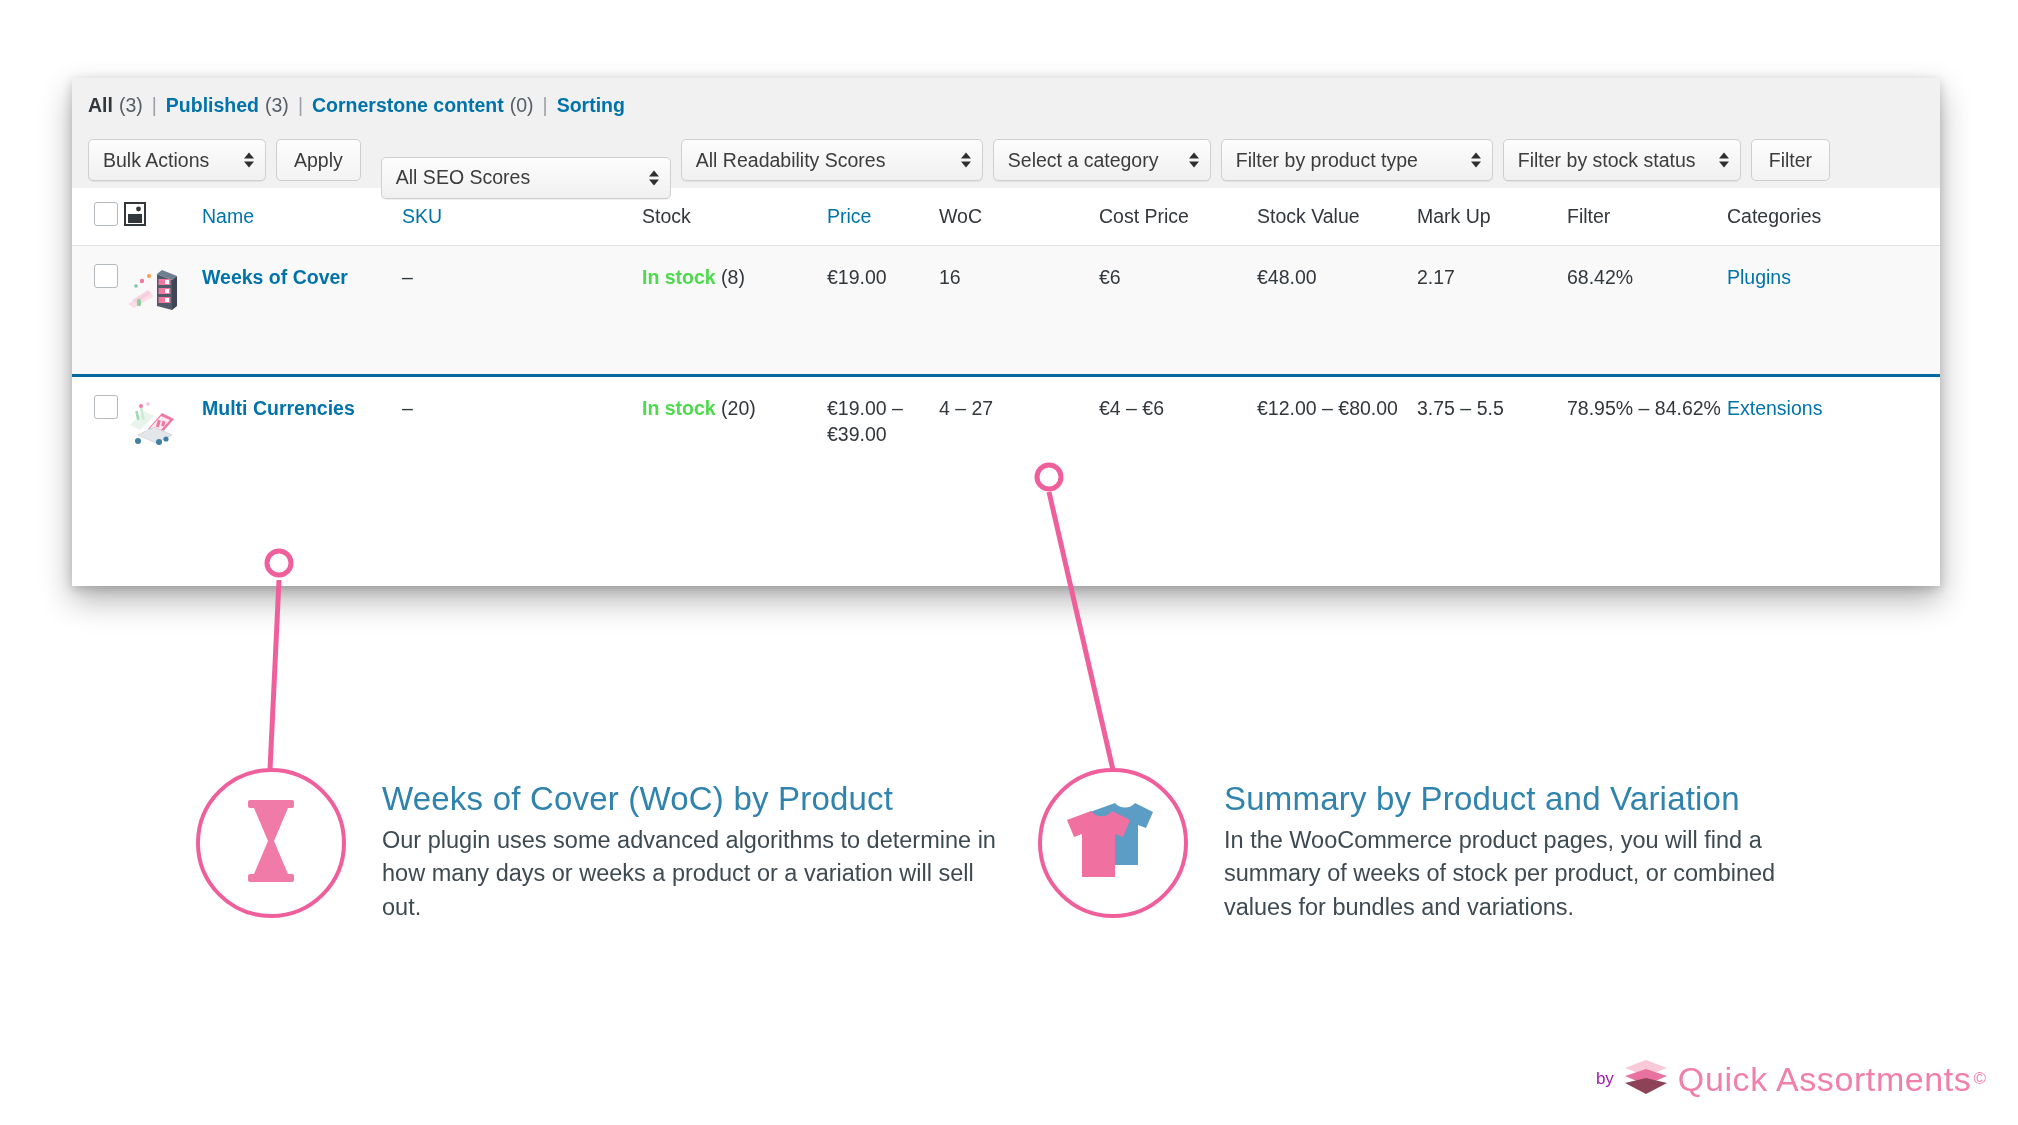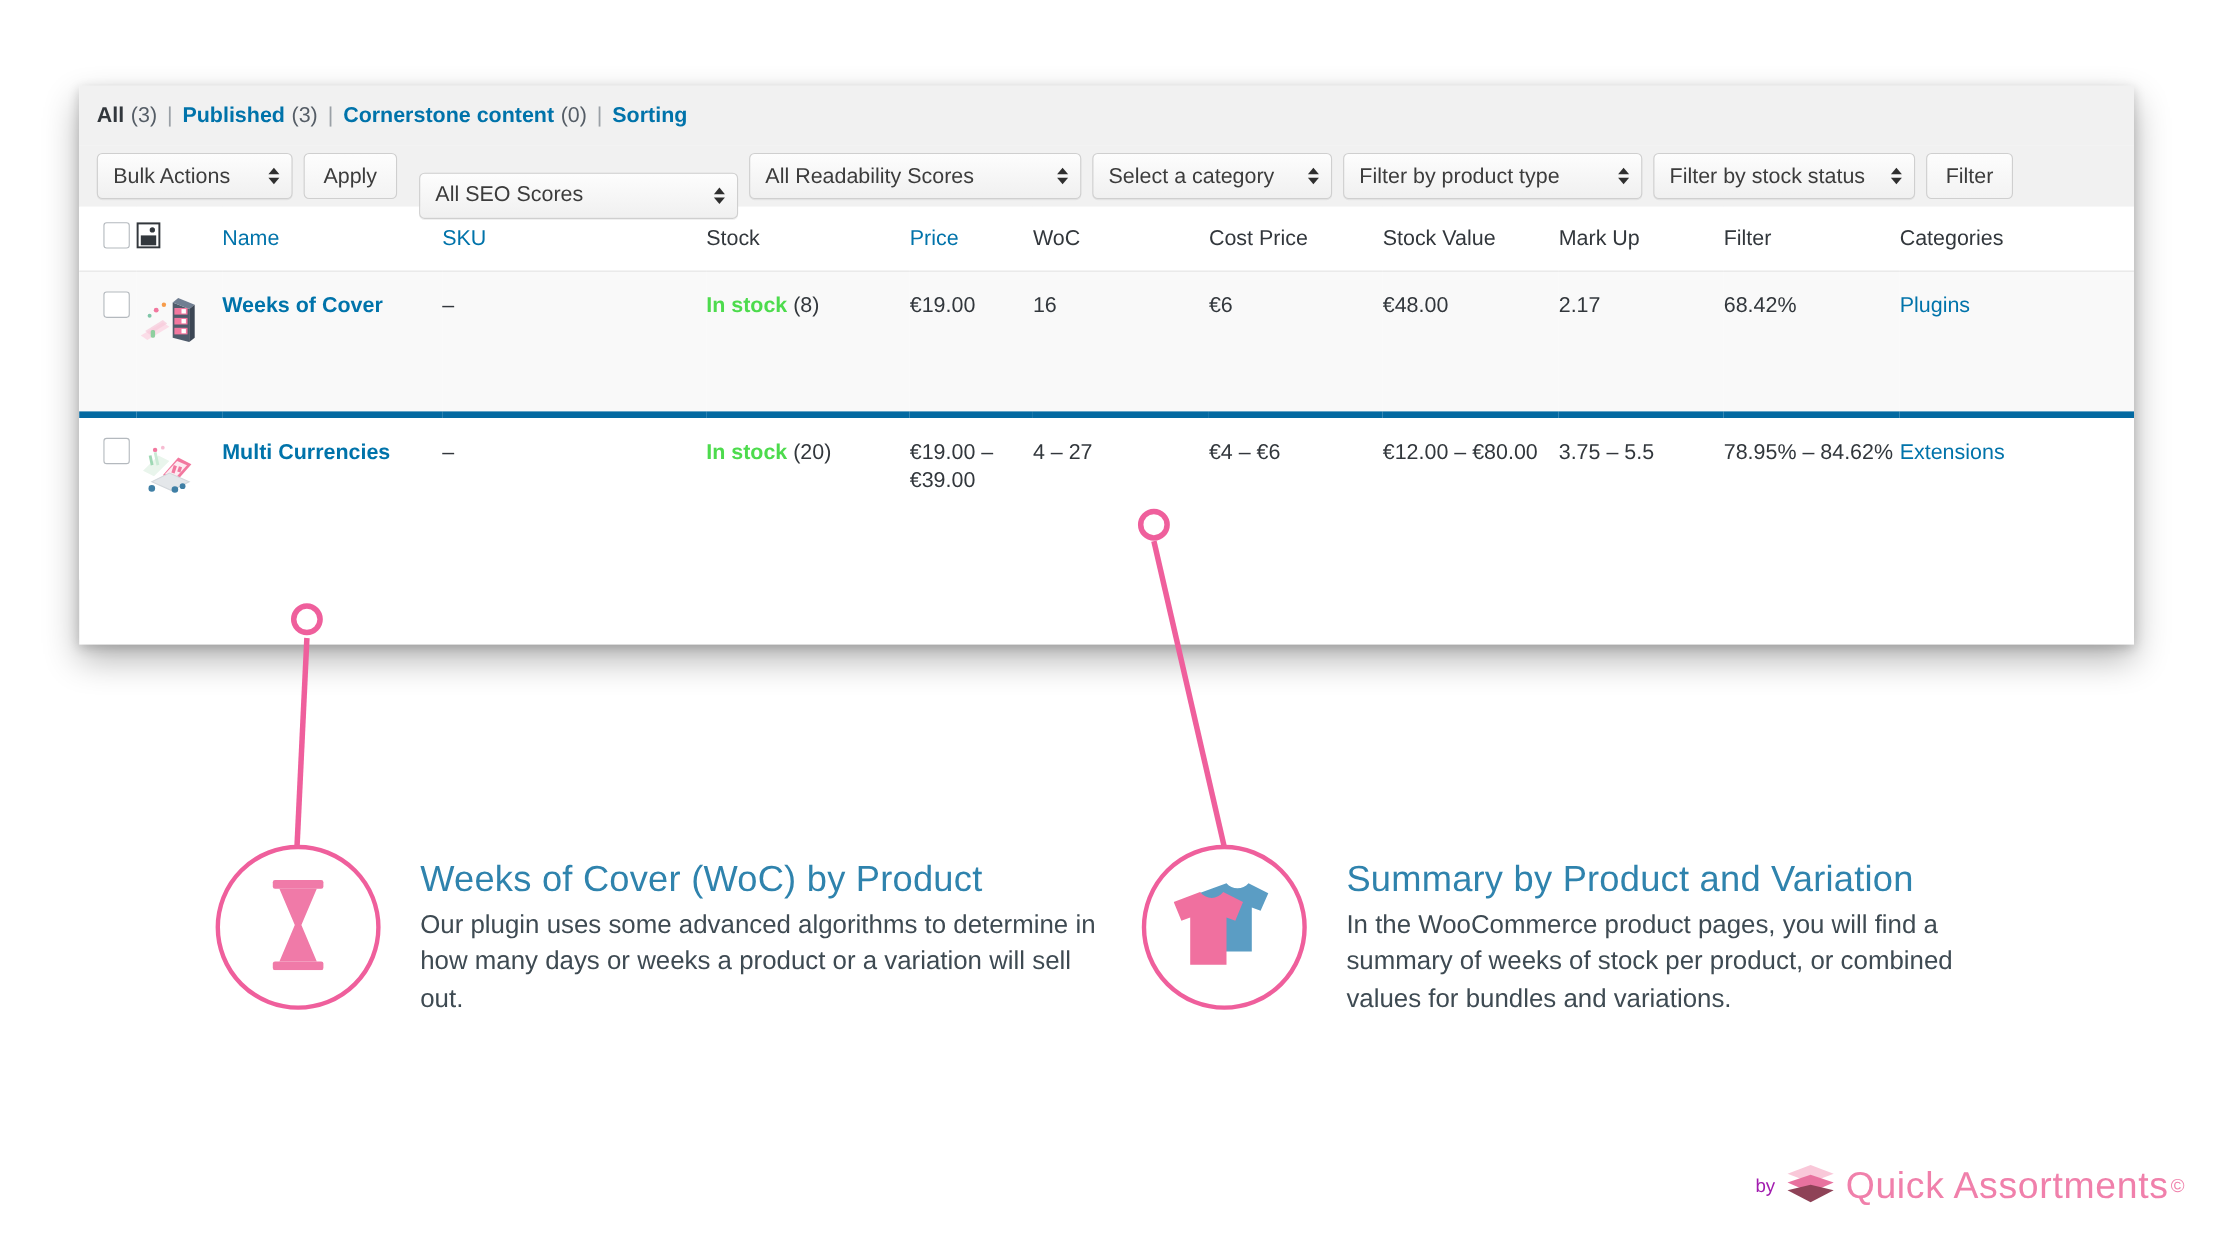--- a/index.html
+++ b/index.html
@@ -93,21 +93,21 @@
   }
   table.wp-list th a { color:#0073aa; text-decoration:none; font-weight:400; }
   table.wp-list td {
     font-size: 19.5px;
     color: #32373c;
     padding: 18px 0 0 0;
     vertical-align: top;
     line-height: 1.35;
   }
   tr.row-alt td { background:#f9f9f9; }
-  tr.row-alt { border-bottom: 6px solid #0369a1; }
+  tr.row-alt { border-bottom: 3px solid #0369a1; }
   tr.row-plain td { background:#ffffff; }
 
   .col-cb   { width: 52px;  padding-left:22px !important; }
   .col-thumb{ width: 78px; }
   .col-name { width: 200px; }
   .col-sku  { width: 240px; }
   .col-stock{ width: 185px; }
   .col-price{ width: 112px; }
   .col-woc  { width: 160px; }
   .col-cost { width: 158px; }

